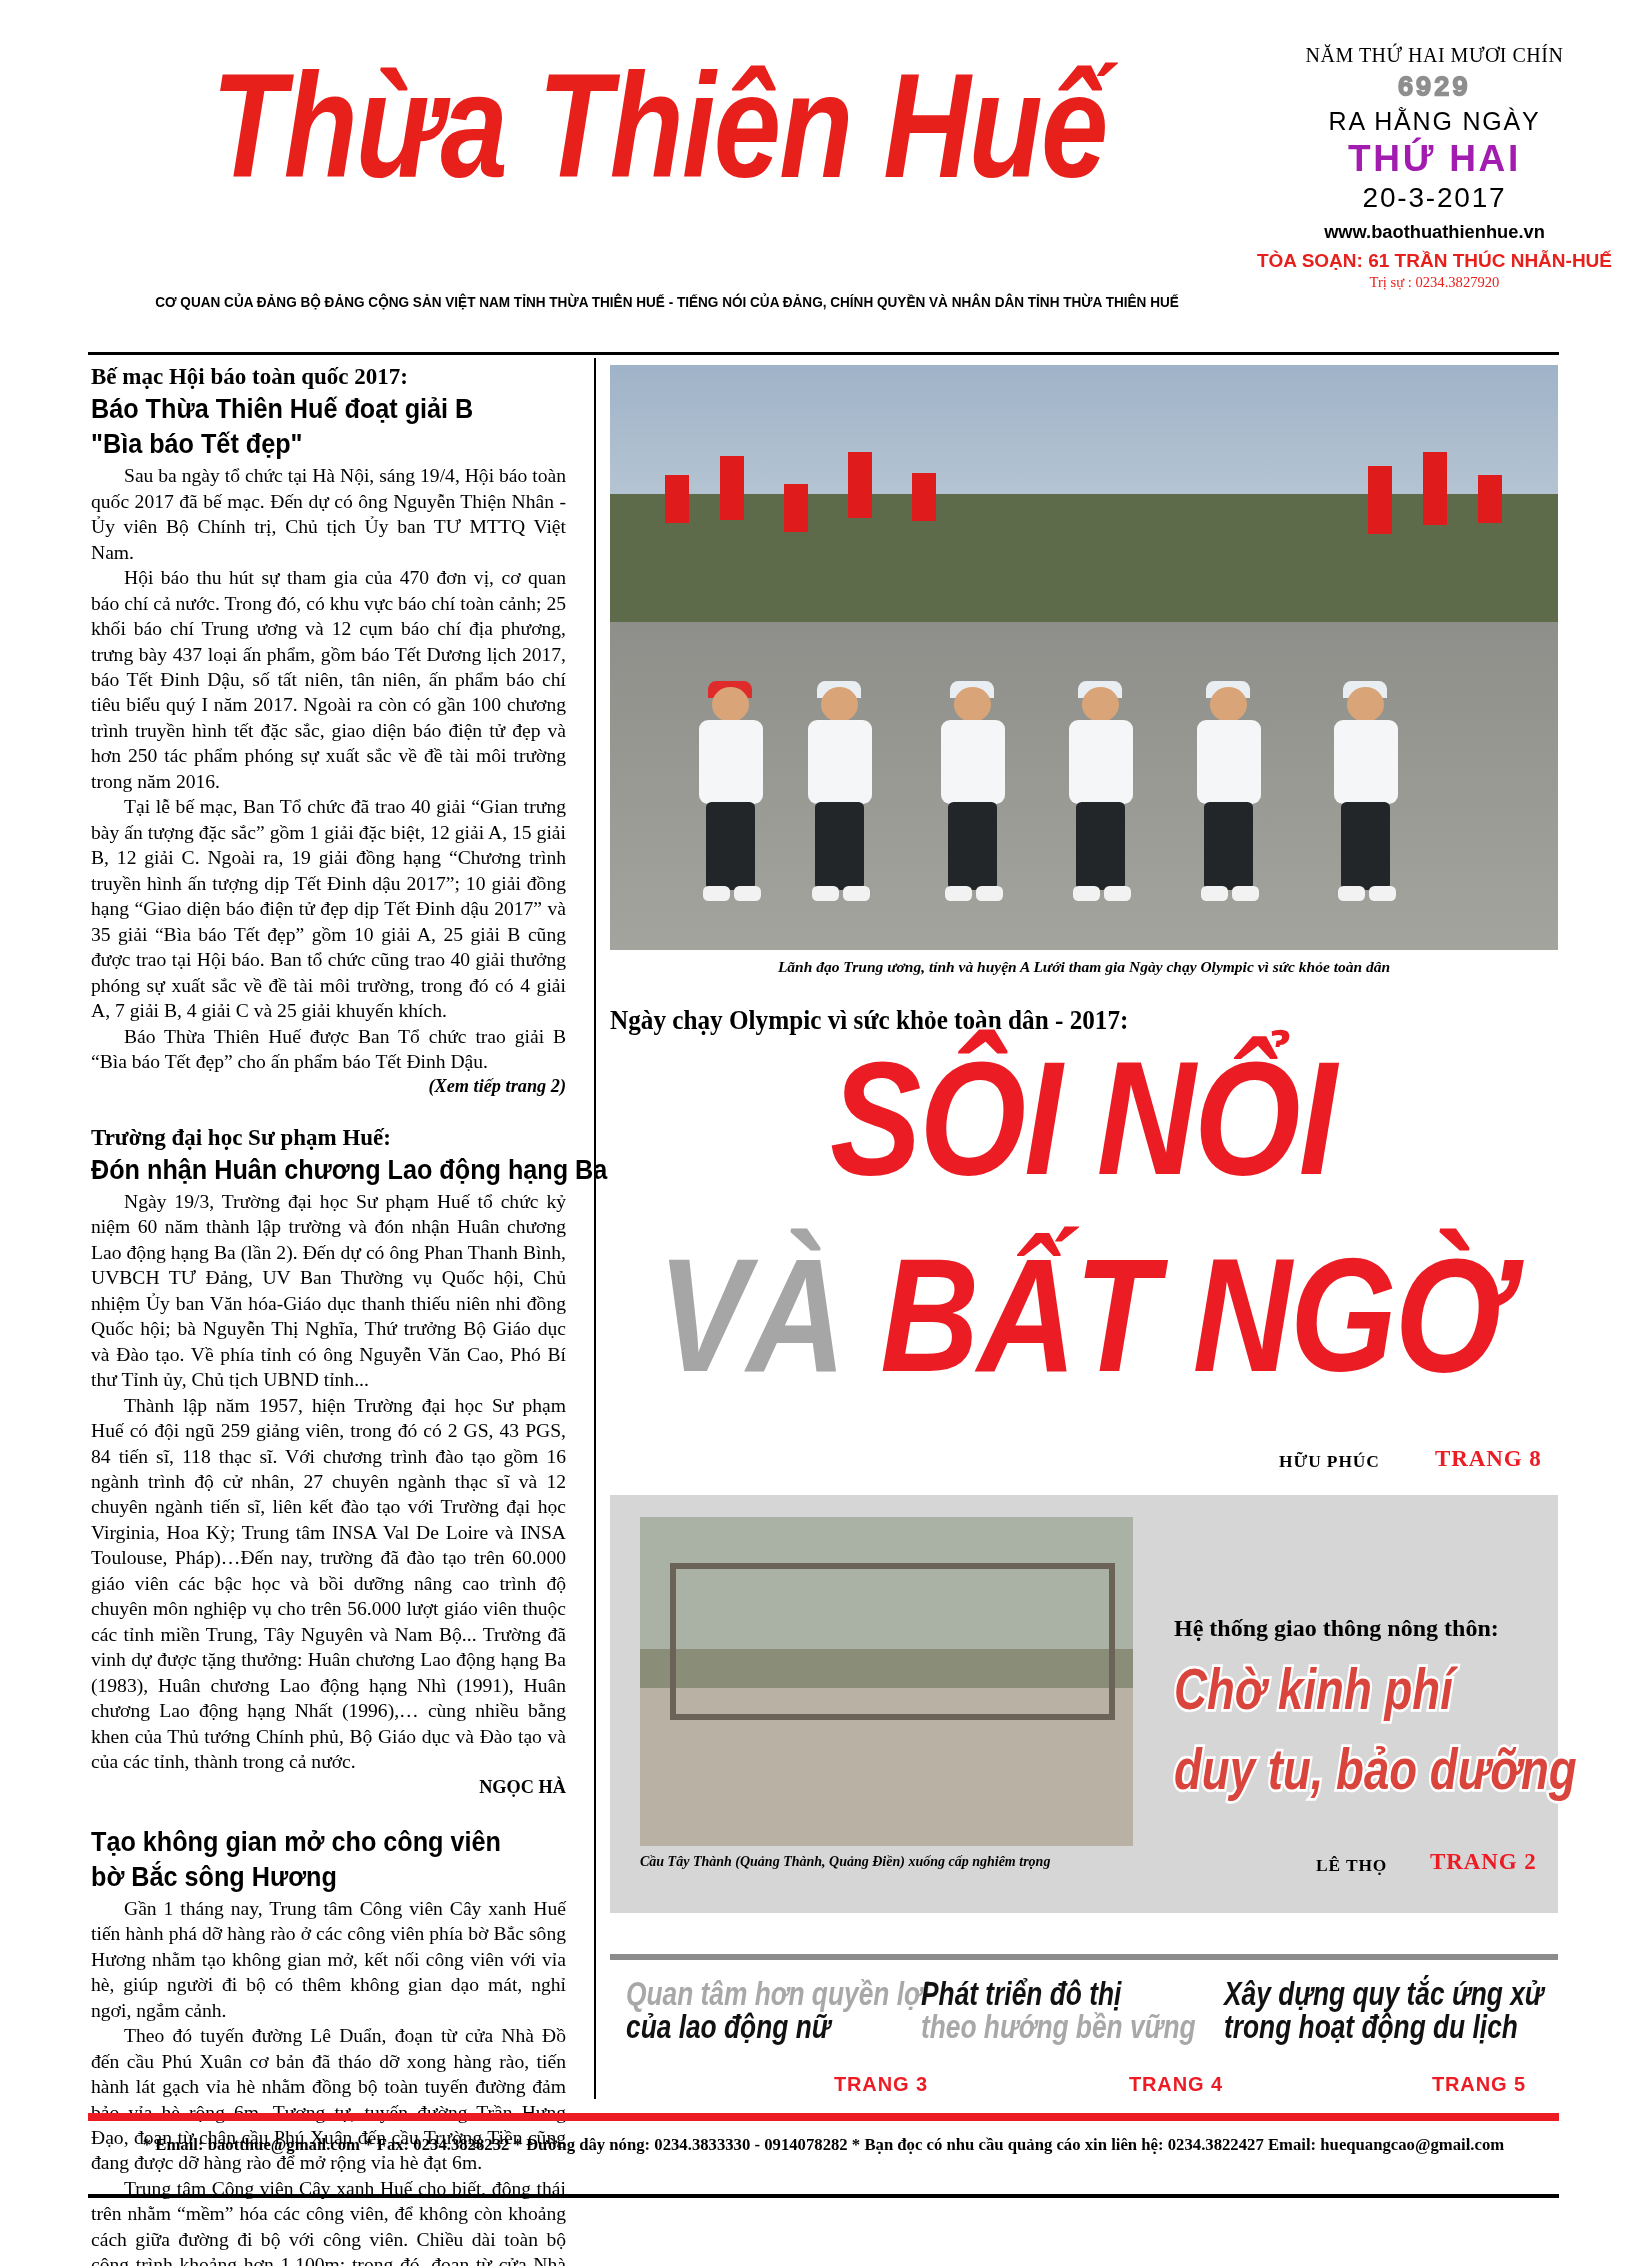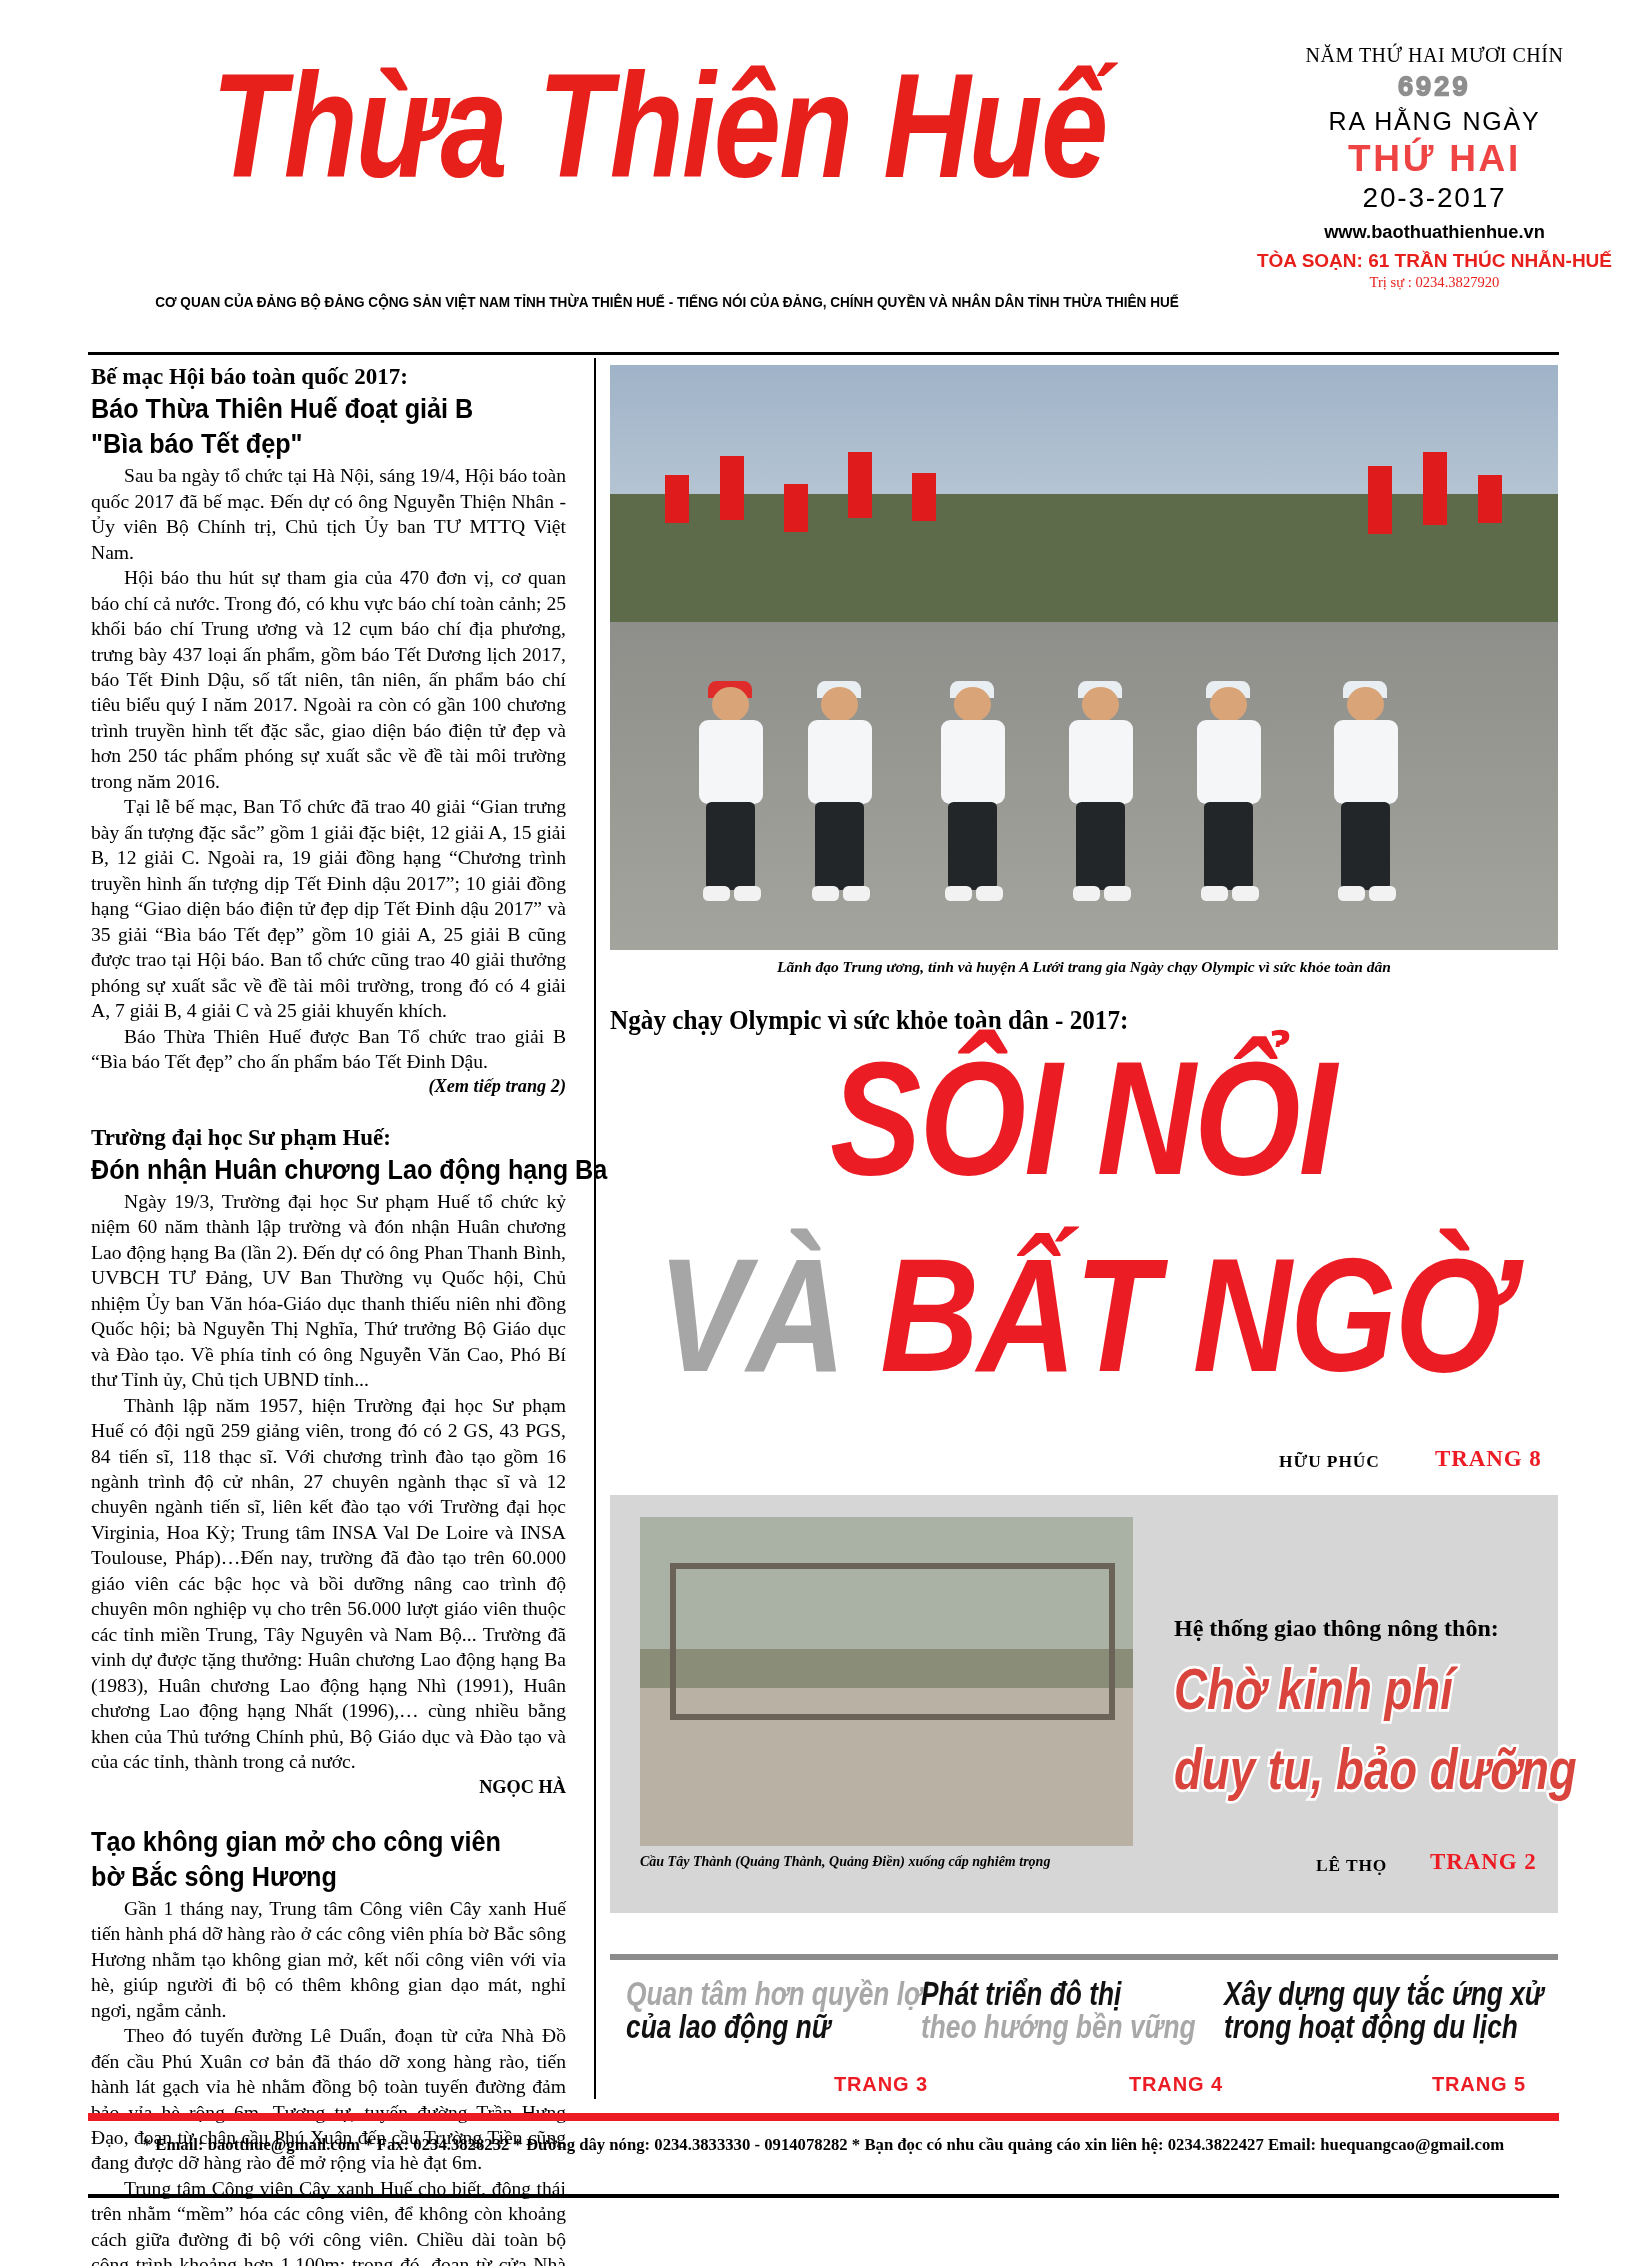--- a/index.html
+++ b/index.html
@@ -17,21 +17,21 @@
     transform:scaleX(0.93);transform-origin:center top;white-space:nowrap;}
 
   .mh-right{position:absolute;left:1252px;top:44px;width:365px;text-align:center;}
   .mh-year{font-family:"Liberation Serif",serif;font-size:20px;letter-spacing:0.5px;white-space:nowrap;}
   .mh-issue{font-family:"Liberation Sans",sans-serif;font-weight:normal;font-size:26px;
     color:#fff;-webkit-text-stroke:2.7px #8e8e8e;letter-spacing:3.7px;margin-top:3.7px;
     text-shadow:0 0 0 #8e8e8e;}
   .mh-issue span{color:#9a9a9a;}
   .mh-daily{font-family:"Liberation Sans",sans-serif;font-size:25px;letter-spacing:1.8px;margin-top:5.5px;}
   .mh-weekday{font-family:"Liberation Sans",sans-serif;font-weight:bold;font-size:37px;
-    color:#ef4444;letter-spacing:2.7px;margin-top:1.8px;}
+    color:#a21caf;letter-spacing:2.7px;margin-top:1.8px;}
   .mh-date{font-family:"Liberation Sans",sans-serif;font-size:28px;letter-spacing:1.8px;margin-top:1.8px;}
   .mh-web{font-family:"Liberation Sans",sans-serif;font-weight:bold;font-size:18.3px;margin-top:7.3px;}
   .mh-addr{font-family:"Liberation Sans",sans-serif;font-weight:bold;font-size:19px;color:#e8201c;margin-top:7.3px;white-space:nowrap;}
   .mh-phone{font-family:"Liberation Serif",serif;font-size:14.6px;color:#e8201c;margin-top:1.8px;}
 
   
   .rule-top{position:absolute;left:88px;top:352px;width:1471px;height:2.7px;background:#000;}
   .rule-bottom-red{position:absolute;left:88px;top:2113px;width:1471px;height:8.2px;background:#ed1c24;}
   .rule-bottom-red2{position:absolute;left:88px;top:2194px;width:1471px;height:3.7px;background:#000;}
   .vrule{position:absolute;left:594px;top:358px;width:1.8px;height:1741px;background:#000;}
@@ -243,21 +243,21 @@
     </div>
     <div class="runner" style="left:722px;">
       <div class="cap"></div>
       <div class="head"></div>
       <div class="shirt"></div>
       <div class="pants"></div>
       <div class="shoe" style="left:5.5px;"></div>
       <div class="shoe" style="left:37px;"></div>
     </div>
   </div>
-  <div class="photo-cap">Lãnh đạo Trung ương, tỉnh và huyện A Lưới trang gia Ngày chạy Olympic vì sức khỏe toàn dân</div>
+  <div class="photo-cap">Lãnh đạo Trung ương, tỉnh và huyện A Lưới tham gia Ngày chạy Olympic vì sức khỏe toàn dân</div>
 
   <div class="oly-kicker">Ngày chạy Olympic vì sức khỏe toàn dân - 2017:</div>
   <div class="oly-l1">SÔI NỔI</div>
   <div class="oly-l2"><span>VÀ </span><span class="red">BẤT NGỜ</span></div>
   <div class="oly-credit">HỮU PHÚC</div>
   <div class="oly-page">TRANG 8</div>
 
   <div class="grey-panel"></div>
   <div class="photo2">
     <div class="bridge-sky"></div>

